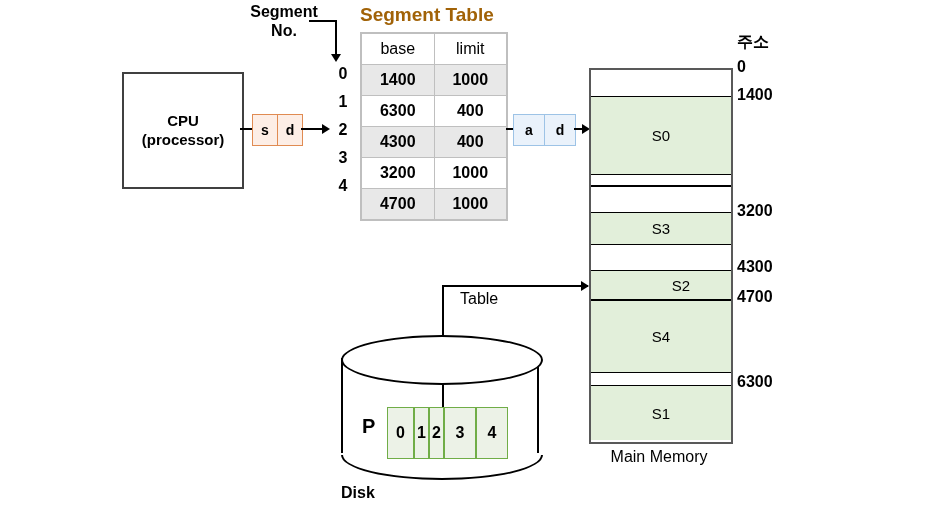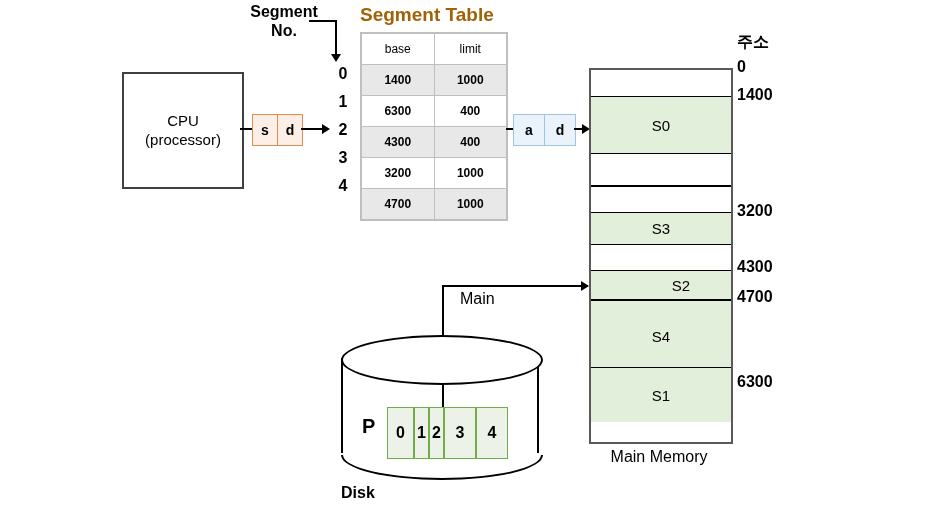--- a/index.html
+++ b/index.html
@@ -7,21 +7,21 @@
        font-family:"Liberation Sans","DejaVu Sans",sans-serif;color:#000;}
   .abs{position:absolute;}
 
   
   .lbl{font-weight:bold;font-size:16px;line-height:1.15;white-space:nowrap;}
 
   
   #cpu-box{left:122px;top:72px;width:118px;height:113px;
            border:2px solid #404040;background:#fff;
            display:flex;flex-direction:column;align-items:center;justify-content:center;}
-  #cpu-box span{font-size:15px;font-weight:normal;line-height:1.25;text-align:center;}
+  #cpu-box span{font-size:15px;font-weight:bold;line-height:1.25;text-align:center;}
 
   
   #sd-box{left:252px;top:114px;width:49px;height:30px;
           border:1.5px solid #e08b52;background:#fdeee6;display:flex;}
   #sd-box .cell{flex:1;display:flex;align-items:center;justify-content:center;
                 font-size:14px;font-weight:bold;}
   #sd-box .cell+.cell{border-left:1.5px solid #e08b52;}
 
   
   #ad-box{left:513px;top:114px;width:61px;height:30px;
@@ -39,21 +39,21 @@
           border-right:5px solid transparent;border-top:8px solid #000;}
 
   
   #seg-no{left:236px;top:2px;width:96px;text-align:center;font-size:16px;font-weight:bold;line-height:1.2;}
 
   
   #seg-title{left:360px;top:4px;font-size:19px;font-weight:bold;color:#a16207;}
   #seg-table{left:360px;top:32px;width:146px;border:1px solid #bfbfbf;border-collapse:collapse;}
   #seg-table table{border-collapse:collapse;width:146px;}
   #seg-table td{border:1px solid #bfbfbf;height:28px;text-align:center;
-                font-size:12px;font-weight:bold;width:73px;margin-top:36px;}
+                font-size:16px;font-weight:bold;width:73px;margin-top:36px;}
   #seg-table tr.hdr td{background:#fff;font-weight:normal;}
   #seg-table tr.alt td{background:#e8e8e8;}
   #seg-index{left:332px;top:60px;width:22px;}
   #seg-index div{height:28px;display:flex;align-items:center;justify-content:center;
                  font-size:16px;font-weight:bold;}
 
   
   #mem{left:589px;top:68px;width:140px;height:372px;border:2px solid #595959;background:#fff;}
   .memblk{position:absolute;left:0;width:140px;background:#e2efda;
           border-top:1.6px solid #000;border-bottom:1.6px solid #000;
@@ -157,58 +157,58 @@
 
 <div class="abs" id="ad-box">
   <div class="cell">a</div>
   <div class="cell">d</div>
 </div>
 <div class="hline" style="left:574px;top:128px;width:14px;"></div>
 <div class="arrowR" style="left:582px;top:124px;"></div>
 
 <div class="abs" id="mem">
 
-  <div class="memblk" style="top:26px;height:58px;">
+  <div class="memblk" style="top:26px;height:79px;">
     <span>S0</span>
   </div>
 
   <div class="memline" style="top:115px;"></div>
 
   <div class="memblk" style="top:142px;height:33px;">
     <span>S3</span>
   </div>
 
   <div class="memblk" style="top:200px;height:30px;padding-left:40px;">
     <span>S2</span>
   </div>
 
   <div class="memblk" style="top:230px;height:73px;">
     <span>S4</span>
   </div>
 
-  <div class="memblk" style="top:297px;height:55px;border-bottom:none;justify-content:center;">
+  <div class="memblk" style="top:315px;height:55px;border-bottom:none;justify-content:center;">
     <span>S1</span>
   </div>
 </div>
 <div class="abs" id="mem-caption">Main Memory</div>
 
 <div class="abs lbl" id="addr-title">주소</div>
 <div class="abs" id="addr-col">
   <div class="addr" style="top:58px;">0</div>
   <div class="addr" style="top:86px;">1400</div>
   <div class="addr" style="top:202px;">3200</div>
   <div class="addr" style="top:258px;">4300</div>
   <div class="addr" style="top:288px;">4700</div>
   <div class="addr" style="top:373px;">6300</div>
 </div>
 
 <div class="vline" style="left:442px;top:285px;height:133px;"></div>
 <div class="hline" style="left:442px;top:285px;width:146px;"></div>
 <div class="arrowR" style="left:581px;top:281px;"></div>
-<div class="abs" id="load-label">Main</div>
+<div class="abs" id="load-label">Table</div>
 
 <div class="abs" id="disk-side-l"></div>
 <div class="abs" id="disk-side-r"></div>
 <div class="abs" id="disk-bottom"></div>
 <div class="abs" id="disk-top"></div>
 <div class="abs" id="p-label">P</div>
 <div class="abs" id="p-boxes">
   <div class="pcell" style="width:27px;">0</div>
   <div class="pcell" style="width:15px;">1</div>
   <div class="pcell" style="width:15px;">2</div>

